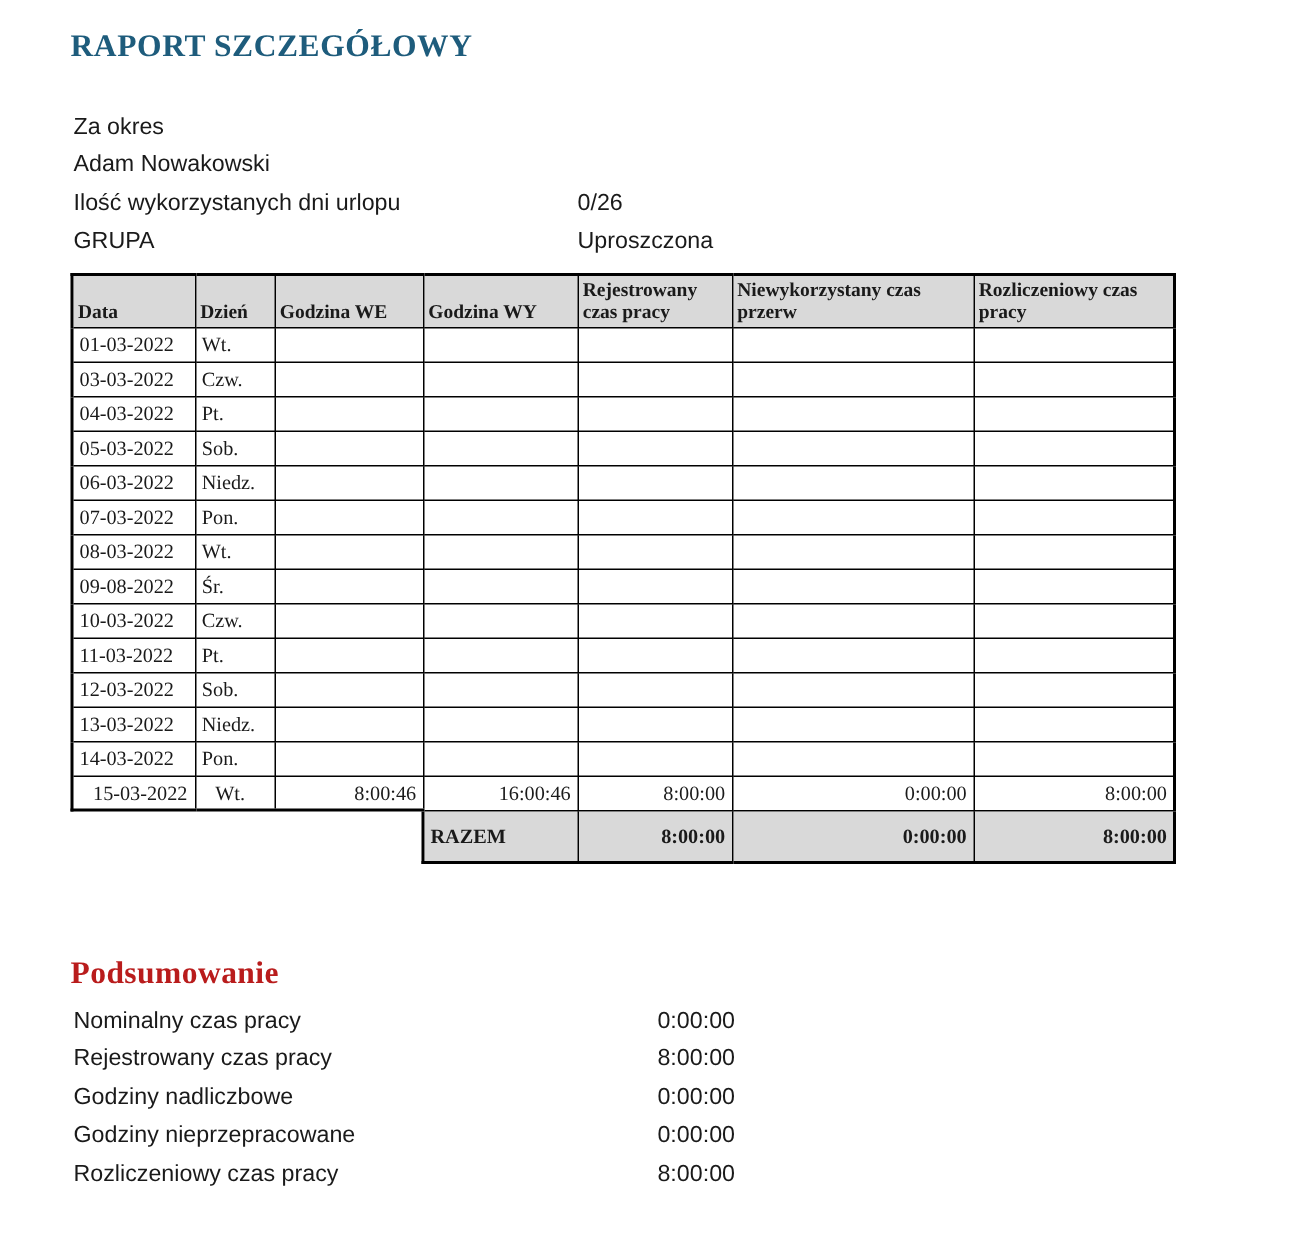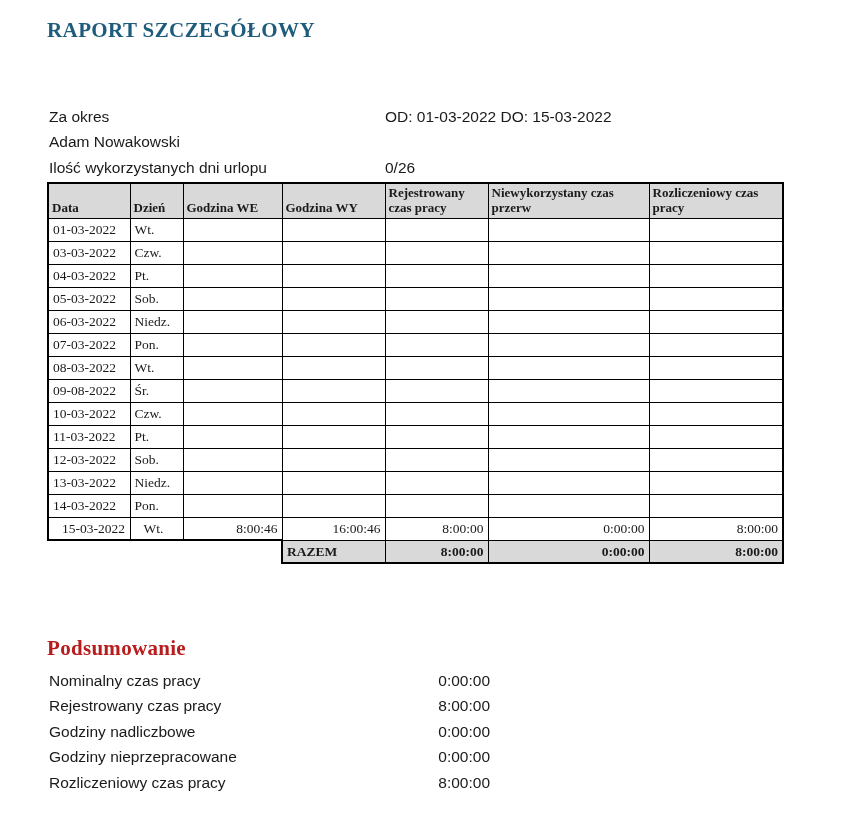--- a/index.html
+++ b/index.html
@@ -22,21 +22,20 @@
     font-weight: 700;
     font-size: 21px;
     letter-spacing: 0.4px;
     color: #1e5c7c;
   }
   .info {
     position: absolute;
     left: 49px;
     top: 72px;
     width: 700px;
-    margin-top: 32px;
   }
   .info-row, .summary-row {
     display: flex;
     align-items: center;
     height: 25.5px;
     font-size: 15.5px;
   }
   .info-label { width: 336px; flex: 0 0 336px; }
   .info-value { white-space: nowrap; }
   .grid {
@@ -76,21 +75,21 @@
   }
   .grid tbody td:first-child { border-left-width: 2px; }
   .grid tbody td:last-child { border-right-width: 2px; }
   .grid tbody tr.last td:nth-child(-n+3) { border-bottom-width: 2px; padding-left: 13px; }
   .grid .num { text-align: right; }
   .razem-row td {
     background: #d9d9d9;
     font-family: "Liberation Serif", serif;
     font-weight: 700;
     font-size: 13.5px;
-    height: 23px;
+    height: 35px;
     padding: 1px 4px;
     border-bottom-width: 2px;
     margin-left: 13px;
   }
   .razem-row td.empty {
     background: transparent;
     border: none;
   }
   .razem-row td.razem-label { border-left-width: 2px; }
   .razem-row td:last-child { border-right-width: 2px; }
@@ -116,21 +115,20 @@
 </head>
 <body>
 
 <div class="page">
 
   <div class="title">RAPORT SZCZEGÓŁOWY</div>
 
   <div class="info">
     <div class="info-row">
       <div class="info-label">Za okres</div>
-      <div class="info-value">OD: 01-03-2022 DO: 15-03-2022</div>
     </div>
     <div class="info-row">
       <div class="info-value">Adam Nowakowski</div>
     </div>
     <div class="info-row">
       <div class="info-label">Ilość wykorzystanych dni urlopu</div>
       <div class="info-value">0/26</div>
     </div>
     <div class="info-row">
       <div class="info-label">GRUPA</div>

